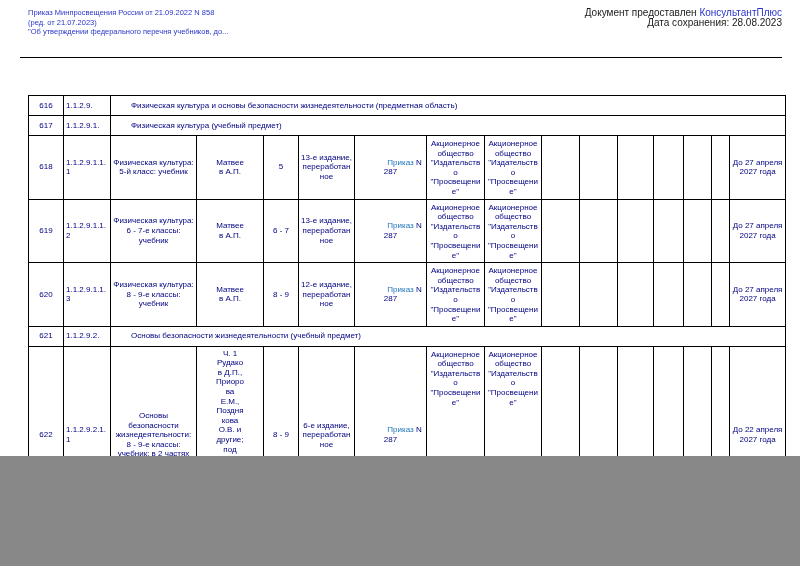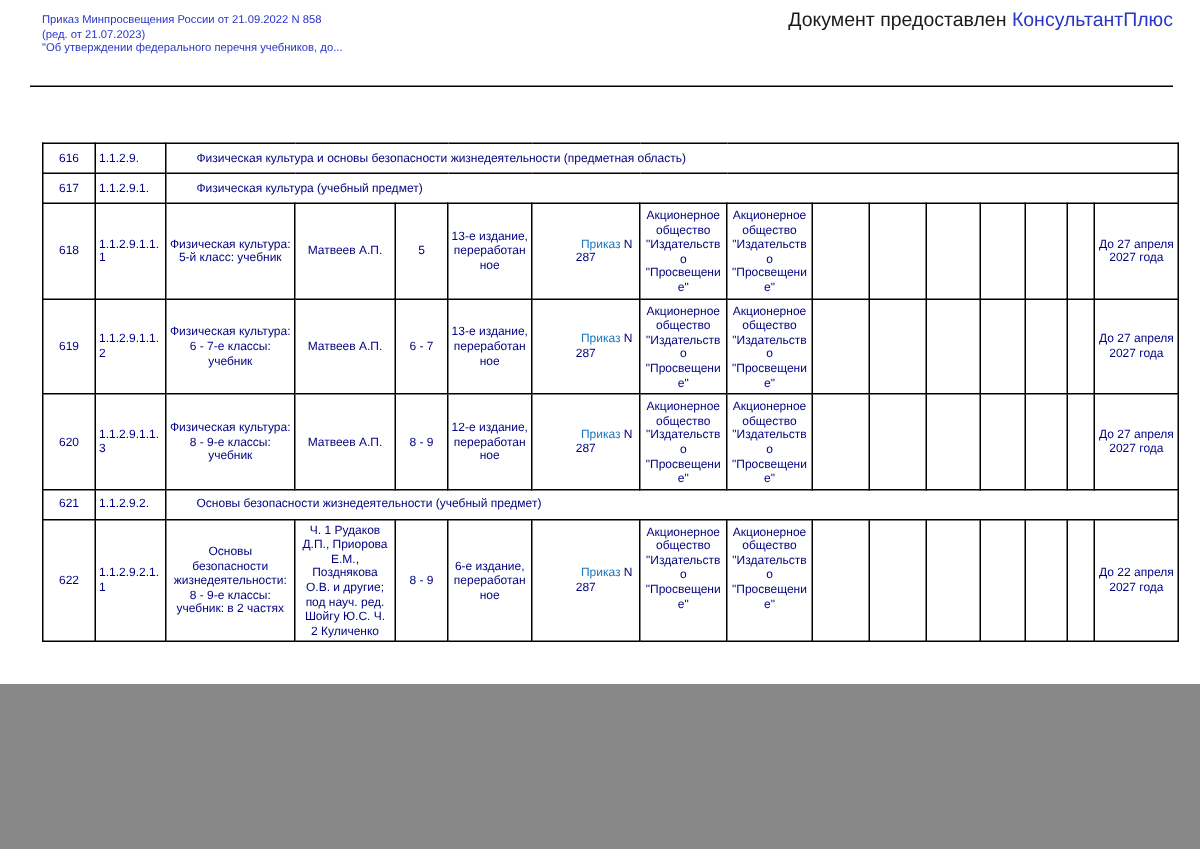--- a/index.html
+++ b/index.html
@@ -19,21 +19,21 @@
     overflow:hidden;
     margin:0 auto;
   }
   
   .header-left{
     position:absolute;left:28px;top:8px;width:360px;
     font-size:7.5px;line-height:9.5px;color:var(--header-blue);
   }
   .header-right{
     position:absolute;right:18px;top:8px;width:300px;
-    font-size:13px;line-height:10px;color:var(--ink);text-align:right;
+    font-size:10px;line-height:10px;color:var(--ink);text-align:right;
   }
   .header-right .cp-link{color:var(--header-blue);cursor:pointer;}
   .rule{
     position:absolute;left:20px;right:18px;height:0;
     border-top:1.5px solid #000;
   }
   .rule.top{top:57px;}
   .rule.bottom{top:517px;}
   
   .table-wrap{position:absolute;left:28px;top:95px;}
@@ -46,21 +46,21 @@
     padding:2px 2px;
     vertical-align:middle;
     text-align:center;
     word-wrap:break-word;
     overflow-wrap:break-word;
   }
   tr.section{height:20px;}
   td.c-section{text-align:left;padding-left:20px;}
   td.c-code{text-align:left;}
   td.c-pub{vertical-align:top;padding-top:3px;}
-  td.c-author{padding:2px 3px;}
+  td.c-author{padding:2px 19px;}
   .doc-link{color:var(--link-teal);cursor:pointer;padding-left:28px;}
   
   .footer-left{position:absolute;left:28px;top:522px;}
   .brand{
     font-size:13px;font-weight:bold;color:var(--brand-orange);
     letter-spacing:0.2px;line-height:14px;
   }
   .tagline{font-size:6.5px;font-weight:bold;color:#222;margin-top:2px;}
   .footer-center{
     position:absolute;left:0;right:0;top:531px;text-align:center;
@@ -81,20 +81,21 @@
     <div>Приказ Минпросвещения России от 21.09.2022 N 858</div>
     <div>(ред. от 21.07.2023)</div>
     <div>"Об утверждении федерального перечня учебников, до...</div>
   </div>
 
   <div class="header-right">
     <div>
       <span>Документ предоставлен</span>
       <span class="cp-link">КонсультантПлюс</span>
     </div>
+    <div>Дата сохранения: 28.08.2023</div>
   </div>
 
   <div class="rule top"></div>
 
   <div class="table-wrap">
     <table>
       <colgroup>
         <col style="width:35px">
           <col style="width:47px">
           <col style="width:86px">

